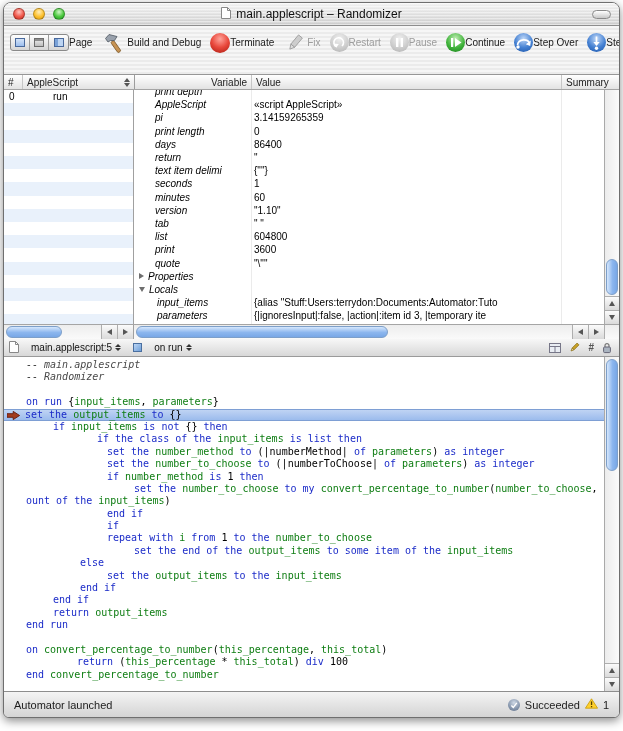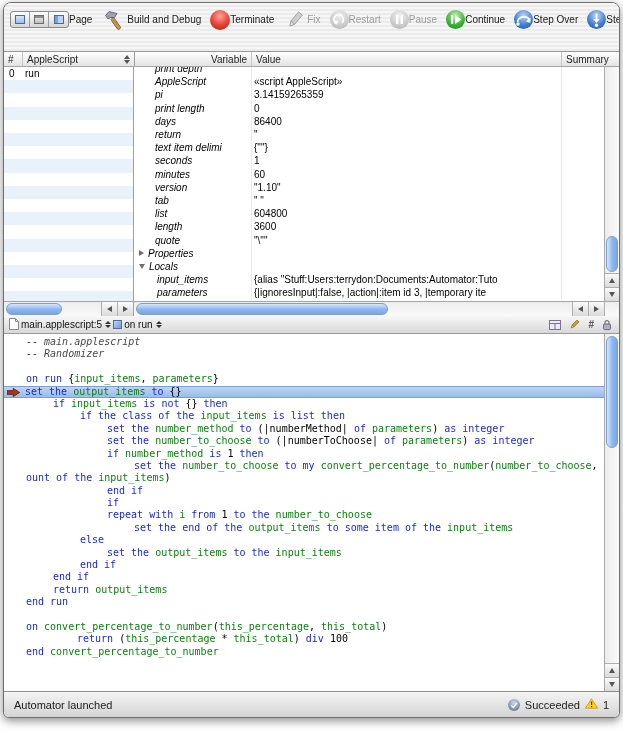--- a/index.html
+++ b/index.html
@@ -67,21 +67,21 @@
   .h-sum  { flex: 1; }
   .sort { margin-left: auto; display: flex; flex-direction: column; align-items: center; }
   .sort i { display: block; width: 0; height: 0; border-left: 3px solid transparent; border-right: 3px solid transparent; }
   .sort .up { border-bottom: 4px solid #555; margin-bottom: 1px; }
   .sort .dn { border-top: 4px solid #555; }
   .upper-body { flex: 0 0 234px; display: flex; overflow: hidden; }
   .callstack { width: 130px; flex: 0 0 130px; border-right: 1px solid #a0a0a0;
     background: repeating-linear-gradient(180deg,#ffffff 0 13.2px,#e9f1fb 13.2px 26.4px); }
   .csrow { height: 13.2px; display: flex; align-items: center; font-size: 10px; color: #000; }
   .cs-num { width: 19px; padding-left: 5px; }
-  .cs-frame { padding-left: 2px; }
+  .cs-frame { padding-left: 2px; margin-left: 28px; }
   .varspane { flex: 1; position: relative; background: #fff; overflow: hidden; }
   .vars-rows { position: absolute; left: 0; right: 15px; top: -5px; }
   .vrow { height: 13.2px; display: flex; align-items: center; font-size: 10px; color: #000; }
   .vname { width: 117px; flex: 0 0 117px; overflow: hidden; white-space: nowrap; display: flex; align-items: center; font-style: italic; }
   .vname.var   { padding-left: 21px; }
   .vname.child { padding-left: 23px; }
   .vname.group { padding-left: 5px; }
   .vvalue { flex: 1; overflow: hidden; white-space: nowrap; padding-left: 3px; }
   .col-line { position: absolute; top: 0; bottom: 0; width: 1px; background: rgba(90,90,90,0.12); }
   .col-line.l1 { left: 117px; } .col-line.l2 { left: 427px; }
@@ -110,21 +110,21 @@
   .hs-corner { width: 15px; flex: 0 0 15px; border-left: 1px solid #aeaeae; background: linear-gradient(180deg,#ededed,#fafafa); }
   .thumb-h { position: absolute; top: 1px; bottom: 1px; border-radius: 6px;
     background: linear-gradient(180deg,#d6e7fc,#8cb6ee 55%,#78a7e6); border: 1px solid #7d9fc9; }
   .thumb-h.t1 { left: 2px; width: 56px; }
   .thumb-h.t2 { left: 2px; width: 252px; }
   .arrows-h { margin-left: auto; display: flex; height: 100%; }
   .arrows-h .arr { width: 16px; border-left: 1px solid #aeaeae;
     background: linear-gradient(180deg,#fbfbfb,#dadada); display: flex; align-items: center; justify-content: center; }
 
   
-  .navbar { flex: 0 0 18px; height: 18px; display: flex; align-items: center; gap: 0;
+  .navbar { flex: 0 0 18px; height: 18px; display: flex; align-items: center; gap: 10px;
     padding: 0 5px; font-size: 10px; color: #111;
     background: linear-gradient(180deg,#f7f7f7,#d8d8d8); border-bottom: 1px solid #9a9a9a; }
   .popup { display: flex; align-items: center; gap: 3px; padding: 0 2px; cursor: default; }
   .pop-arrows { display: flex; flex-direction: column; align-items: center; }
   .pop-arrows i { display: block; width: 0; height: 0; border-left: 3px solid transparent; border-right: 3px solid transparent; }
   .pop-arrows .pa-up { border-bottom: 3.5px solid #333; margin-bottom: 1px; }
   .pop-arrows .pa-dn { border-top: 3.5px solid #333; }
   .cube { width: 9px; height: 9px; display: inline-block; border: 1px solid #4a6fa0;
     background: linear-gradient(135deg,#bcd6f5,#6f9fd8); }
   .nav-right { margin-left: auto; display: flex; align-items: center; gap: 8px; padding-right: 2px; }
@@ -153,20 +153,35 @@
     display: flex; align-items: center; padding: 0 10px; font-size: 11px; color: #1c1c1c; }
   .status-right { margin-left: auto; display: flex; align-items: center; gap: 5px; }
   .ok-orb { width: 12px; height: 12px; border-radius: 50%; display: inline-flex; align-items: center; justify-content: center;
     background: radial-gradient(circle at 50% 32%, #cfd9e6, #8494ab 60%, #5c6c85); }
 </style>
 </head>
 <body>
 
 <div class="window">
 
+  <div class="titlebar">
+    <div class="lights">
+      <span class="light red"></span>
+      <span class="light yellow"></span>
+      <span class="light green"></span>
+    </div>
+    <div class="wtitle">
+      <span><svg width="10" height="12">
+            <path d="M0.5 0.5 H6.5 L9.5 3.5 V11.5 H0.5 Z" fill="#fff" stroke="#888"></path>
+            <path d="M6.5 0.5 V3.5 H9.5" fill="none" stroke="#888"></path>
+          </svg></span>
+      <span>main.applescript – Randomizer</span>
+    </div>
+    <span class="capsule"></span>
+  </div>
 
   <div class="toolbar">
     <div class="tbitems" id="toolbar-items">
         <div class="tbitem">
           <div class="tbicon">
             <span class="segctl">
               <span class="seg">
                 <i class="sg sg1"></i>
               </span>
               <span class="seg">
@@ -376,21 +391,21 @@
               <div class="vvalue">"    "</div>
             </div>
             <div class="vrow">
               <div class="vname var">
                 <span>list</span>
               </div>
               <div class="vvalue">604800</div>
             </div>
             <div class="vrow">
               <div class="vname var">
-                <span>length</span>
+                <span>print</span>
               </div>
               <div class="vvalue">3600</div>
             </div>
             <div class="vrow">
               <div class="vname var">
                 <span>quote</span>
               </div>
               <div class="vvalue">"\""</div>
             </div>
             <div class="vrow">
@@ -511,21 +526,21 @@
   <div class="editor">
     <div class="code" id="code">
         <div class="line" style="padding-left: 22px;"><span class="tk-c">-- main.applescript</span></div>
         <div class="line" style="padding-left: 22px;"><span class="tk-c">-- Randomizer</span></div>
         <div class="line" style="padding-left: 22px;"></div>
         <div class="line" style="padding-left: 22px;"><span class="tk-k">on run </span><span class="tk-p">{</span><span class="tk-v">input_items</span><span class="tk-p">, </span><span class="tk-v">parameters</span><span class="tk-p">}</span></div>
         <div class="line current" style="padding-left: 21px;"><span class="pc-arrow"><svg width="13" height="9">
               <path d="M0 2.7 H6.2 V0.4 L12.6 4.5 L6.2 8.6 V6.3 H0 Z" fill="#a23b1e" stroke="#64190a" stroke-width="0.9"></path>
             </svg></span><span class="tk-k">set the </span><span class="tk-v">output_items</span><span class="tk-k"> to </span><span class="tk-p">{}</span></div>
         <div class="line" style="padding-left: 49px;"><span class="tk-k">if </span><span class="tk-v">input_items</span><span class="tk-k"> is not </span><span class="tk-p">{} </span><span class="tk-k">then</span></div>
-        <div class="line" style="padding-left: 76px;"><span class="tk-k">if the class of the </span><span class="tk-v">input_items</span><span class="tk-k"> is list then</span></div>
+        <div class="line" style="padding-left: 76px; margin-left: 17px;"><span class="tk-k">if the class of the </span><span class="tk-v">input_items</span><span class="tk-k"> is list then</span></div>
         <div class="line" style="padding-left: 103px;"><span class="tk-k">set the </span><span class="tk-v">number_method</span><span class="tk-k"> to </span><span class="tk-p">(|numberMethod| </span><span class="tk-k">of </span><span class="tk-v">parameters</span><span class="tk-p">) </span><span class="tk-k">as integer</span></div>
         <div class="line" style="padding-left: 103px;"><span class="tk-k">set the </span><span class="tk-v">number_to_choose</span><span class="tk-k"> to </span><span class="tk-p">(|numberToChoose| </span><span class="tk-k">of </span><span class="tk-v">parameters</span><span class="tk-p">) </span><span class="tk-k">as integer</span></div>
         <div class="line" style="padding-left: 103px;"><span class="tk-k">if </span><span class="tk-v">number_method</span><span class="tk-k"> is </span><span class="tk-p">1 </span><span class="tk-k">then</span></div>
         <div class="line" style="padding-left: 130px;"><span class="tk-k">set the </span><span class="tk-v">number_to_choose</span><span class="tk-k"> to my </span><span class="tk-v">convert_percentage_to_number</span><span class="tk-p">(</span><span class="tk-v">number_to_choose</span><span class="tk-p">, </span><span class="tk-k">c</span></div>
         <div class="line" style="padding-left: 22px;"><span class="tk-k">ount of the </span><span class="tk-v">input_items</span><span class="tk-p">)</span></div>
         <div class="line" style="padding-left: 103px;"><span class="tk-k">end if</span></div>
         <div class="line" style="padding-left: 103px;"><span class="tk-k">if</span></div>
         <div class="line" style="padding-left: 103px;"><span class="tk-k">repeat with </span><span class="tk-v">i</span><span class="tk-k"> from </span><span class="tk-p">1</span><span class="tk-k"> to the </span><span class="tk-v">number_to_choose</span></div>
         <div class="line" style="padding-left: 130px;"><span class="tk-k">set the end of the </span><span class="tk-v">output_items</span><span class="tk-k"> to some item of the </span><span class="tk-v">input_items</span></div>
         <div class="line" style="padding-left: 76px;"><span class="tk-k">else</span></div>

